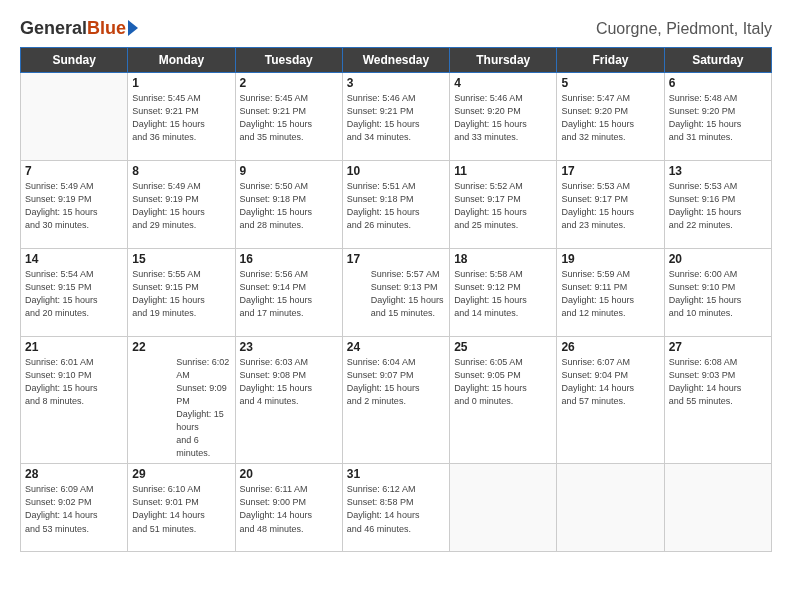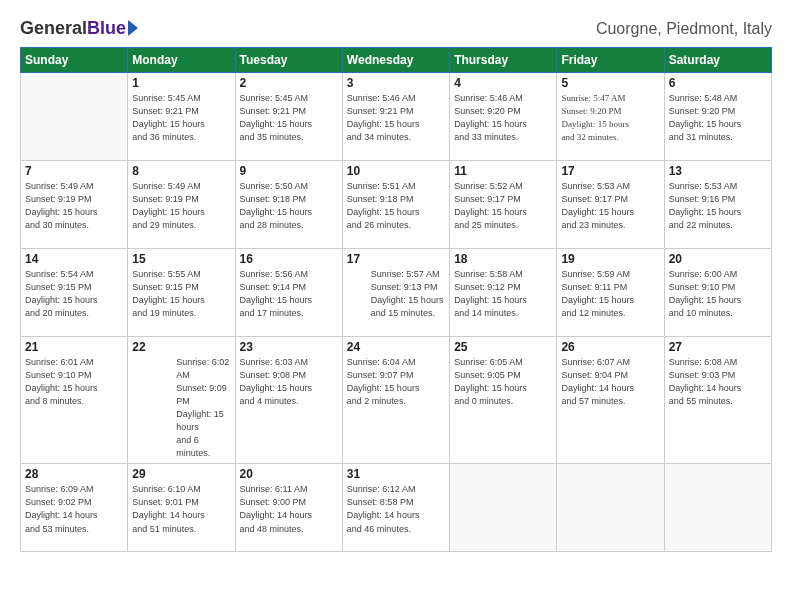--- a/index.html
+++ b/index.html
@@ -34,21 +34,21 @@
       gap: 0;
     }
     .logo-general {
       font-size: 18px;
       font-weight: bold;
       color: #333;
     }
     .logo-blue {
       font-size: 18px;
       font-weight: bold;
-      color: #4c1d95;
+      color: #c2410c;
     }
     .logo-arrow {
       width: 0;
       height: 0;
       border-left: 10px solid #1a5fb4;
       border-top: 8px solid transparent;
       border-bottom: 8px solid transparent;
       margin-left: 2px;
       margin-top: -2px;
       display: inline-block;
@@ -68,26 +68,26 @@
       margin-top: 2px;
     }
     .calendar {
       flex: 1;
       border: 1px solid #ccc;
       border-collapse: collapse;
       width: 100%;
       table-layout: fixed;
     }
     .calendar th {
-      background: #15803d;
+      background: #404040;
       color: #fff;
       font-size: 12px;
       font-weight: bold;
       padding: 5px 4px;
-      text-align: left;
+      text-align: center;
       border: 1px solid #2a6ebb;
     }
     .calendar td {
       border: 1px solid #ccc;
       vertical-align: top;
       padding: 3px 4px;
       font-size: 9.5px;
       color: #333;
       background: #fff;
       height: 88px;
@@ -163,21 +163,21 @@
           </td>
           <td>
             <span class="day-number">4</span>
             <div class="day-info" style="white-space: pre-line;">Sunrise: 5:46 AM
 Sunset: 9:20 PM
 Daylight: 15 hours
 and 33 minutes.</div>
           </td>
           <td>
             <span class="day-number">5</span>
-            <div class="day-info" style="white-space: pre-line; font-family: Liberation Serif, serif;">Sunrise: 5:47 AM
+            <div class="day-info" style="white-space: pre-line;">Sunrise: 5:47 AM
 Sunset: 9:20 PM
 Daylight: 15 hours
 and 32 minutes.</div>
           </td>
           <td>
             <span class="day-number">6</span>
             <div class="day-info" style="white-space: pre-line;">Sunrise: 5:48 AM
 Sunset: 9:20 PM
 Daylight: 15 hours
 and 31 minutes.</div>

